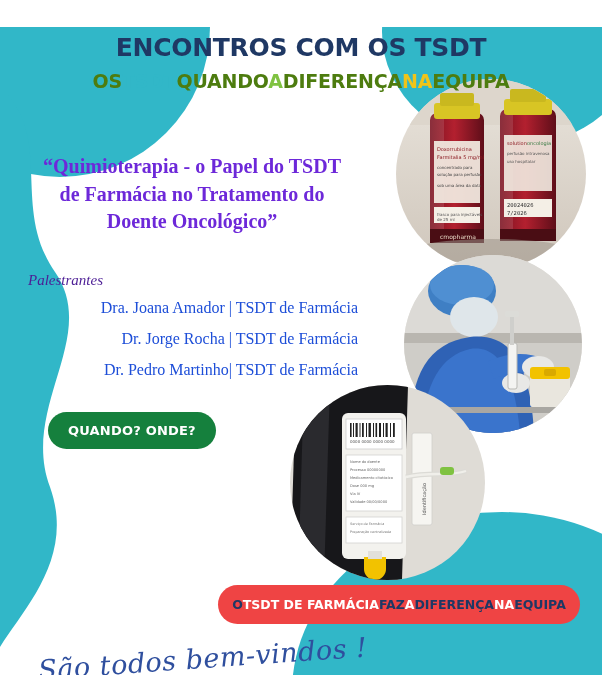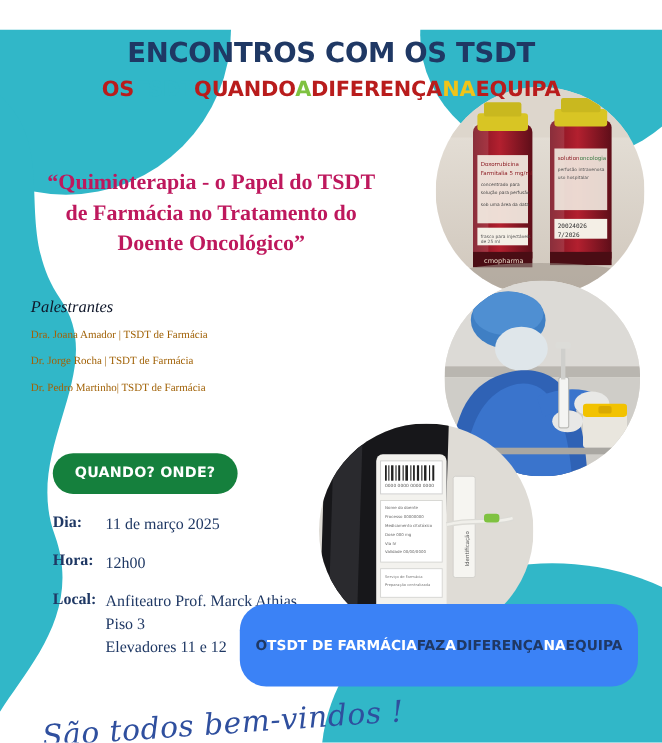--- a/index.html
+++ b/index.html
@@ -77,61 +77,62 @@
     color: #1f3864;
     margin: 0;
   }
   .title-sub {
     font-family: "DejaVu Sans", sans-serif;
     font-weight: bold;
     font-size: 19px;
     margin: 8px 0 0 0;
     letter-spacing: -0.2px;
   }
-  .w-navy { color: #b91c1c; }
+  .w-navy { color: #4d7c0f; }
   .w-teal { color: #31b7c8; }
   .w-green { color: #7fc241; }
   .w-yellow { color: #f0c419; }
 
   
   .lecture-title {
     position: absolute;
     left: 42px; top: 126px;
     width: 300px;
     text-align: center;
     font-family: "Liberation Serif", serif;
     font-weight: bold;
     font-size: 20px;
     line-height: 1.38;
-    color: #be185d;
+    color: #6d28d9;
     z-index: 5;
   }
 
   
   .speakers-label {
     position: absolute;
     left: 28px; top: 245px;
     font-family: "Liberation Serif", serif;
     font-style: italic;
     font-size: 15px;
-    color: #0f172a;
+    color: #4c1d95;
     z-index: 5;
   }
   .speaker-list {
     position: absolute;
     left: 28px; top: 272px;
     width: 330px;
     z-index: 5;
   }
   .speaker {
     font-family: "Liberation Serif", serif;
-    font-size: 10px;
-    color: #a16207;
+    font-size: 16px;
+    color: #1d4ed8;
     margin-bottom: 13px;
     white-space: nowrap;
+    text-align: right;
   }
 
   
   .pill {
     position: absolute;
     left: 48px; top: 385px;
     background: #15803d;
     color: #ffffff;
     font-family: "DejaVu Sans", sans-serif;
     font-weight: bold;
@@ -161,23 +162,23 @@
     width: 48px;
     flex: none;
   }
   .detail-val { white-space: pre-line; line-height: 1.45; }
 
   
   .bottom-banner {
     position: absolute;
     left: 218px; bottom: 78px;
     width: 362px;
-    background: #3b82f6;
+    background: #ef4444;
     border-radius: 24px;
-    padding: 30px 10px;
+    padding: 12px 10px;
     text-align: center;
     font-family: "DejaVu Sans", sans-serif;
     font-weight: bold;
     font-size: 12.5px;
     z-index: 6;
   }
   .bottom-banner .w-navy { color: #1f3864; }
   .bottom-banner .w-white { color: #ffffff; }
 
   
@@ -231,36 +232,20 @@
 
   <div class="speakers-label">Palestrantes</div>
   <div class="speaker-list">
     <div class="speaker">Dra. Joana Amador | TSDT de Farmácia</div>
     <div class="speaker">Dr. Jorge Rocha | TSDT de Farmácia</div>
     <div class="speaker">Dr. Pedro Martinho| TSDT de Farmácia</div>
   </div>
 
   <div class="pill">QUANDO? ONDE?</div>
 
-  <div class="details">
-    <div class="detail-row">
-      <div class="detail-key">Dia:</div>
-      <div class="detail-val">11 de março 2025</div>
-    </div>
-    <div class="detail-row">
-      <div class="detail-key">Hora:</div>
-      <div class="detail-val">12h00</div>
-    </div>
-    <div class="detail-row">
-      <div class="detail-key">Local:</div>
-      <div class="detail-val">Anfiteatro Prof. Marck Athias
-Piso 3
-Elevadores 11 e 12</div>
-    </div>
-  </div>
 
   <div class="photo photo-vials">
     <svg viewBox="0 0 190 190" preserveAspectRatio="xMidYMid slice">
       <defs>
         <linearGradient id="bgV" x1="0" y1="0" x2="0" y2="1">
           <stop offset="0" stop-color="#e9e4dc"></stop>
             <stop offset="1" stop-color="#cfc6bb"></stop>
         </linearGradient>
         <linearGradient id="liq" x1="0" y1="0" x2="1" y2="0">
           <stop offset="0" stop-color="#7a1220"></stop>

